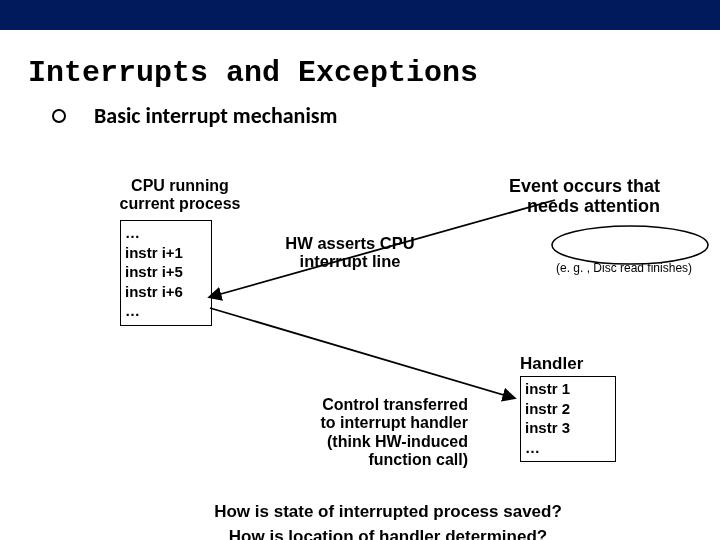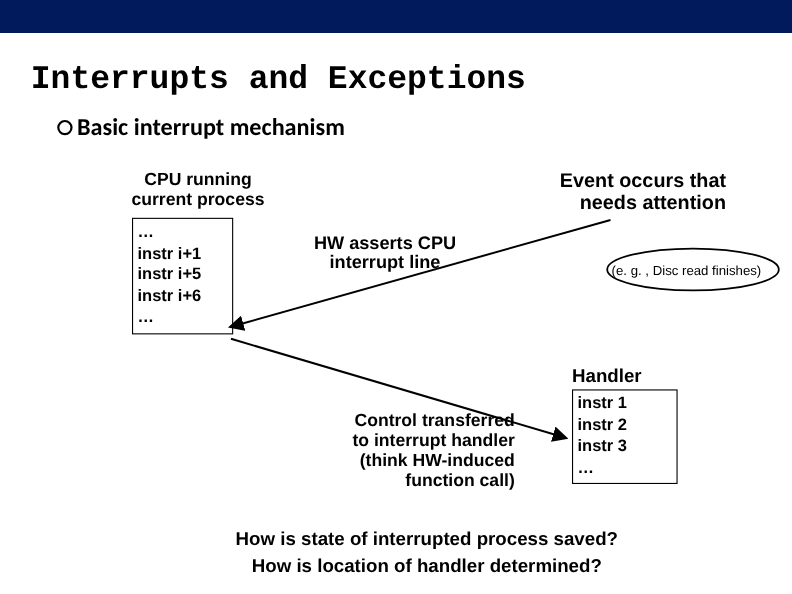--- a/index.html
+++ b/index.html
@@ -20,35 +20,35 @@
   .slide-title {
     font-family: Liberation Mono, monospace;
     font-size: 30px;
     font-weight: 700;
     margin: 26px 0 12px 28px;
   }
   .bullet-row {
     display: flex;
     align-items: center;
     margin-left: 52px;
-    gap: 4px;
+    gap: 28px;
   }
   .bullet {
     width: 10px;
     height: 10px;
     border: 2px solid #000;
     border-radius: 50%;
     flex: 0 0 auto;
   }
   .bullet-text {
     font-family: "Segoe UI", "Calibri", Arial, sans-serif;
     font-size: 22px;
     font-weight: 600;
   }
-  .abs { position: absolute; }
+  .abs { position: absolute; margin-top: 22px; }
   .cpu-title {
     left: 105px; top: 155px;
     font-weight: 700;
     font-size: 16px;
     text-align: center;
     width: 150px;
     line-height: 1.15;
   }
   .instr-box {
     left: 120px; top: 198px;

